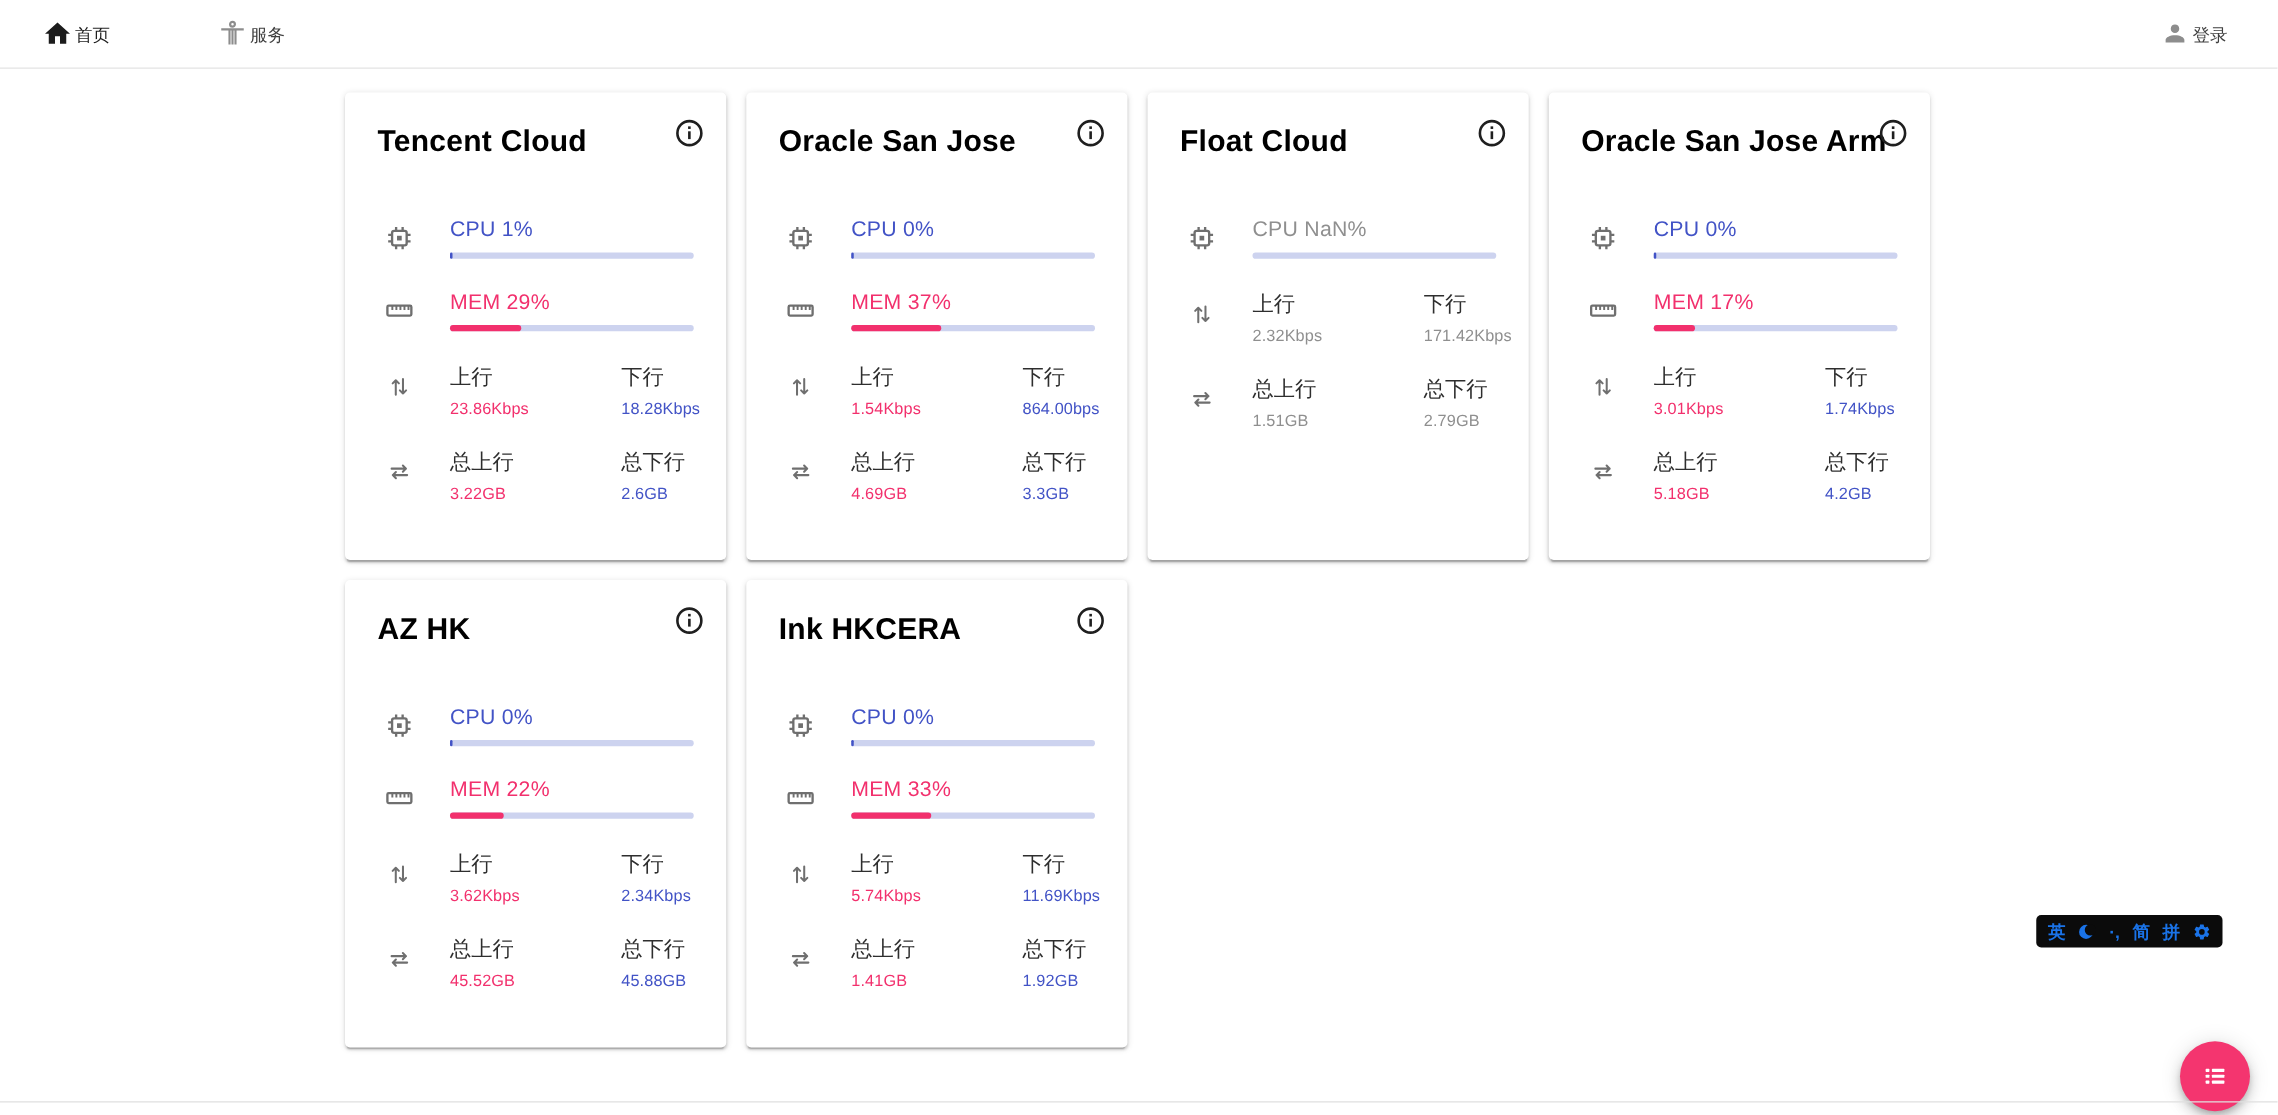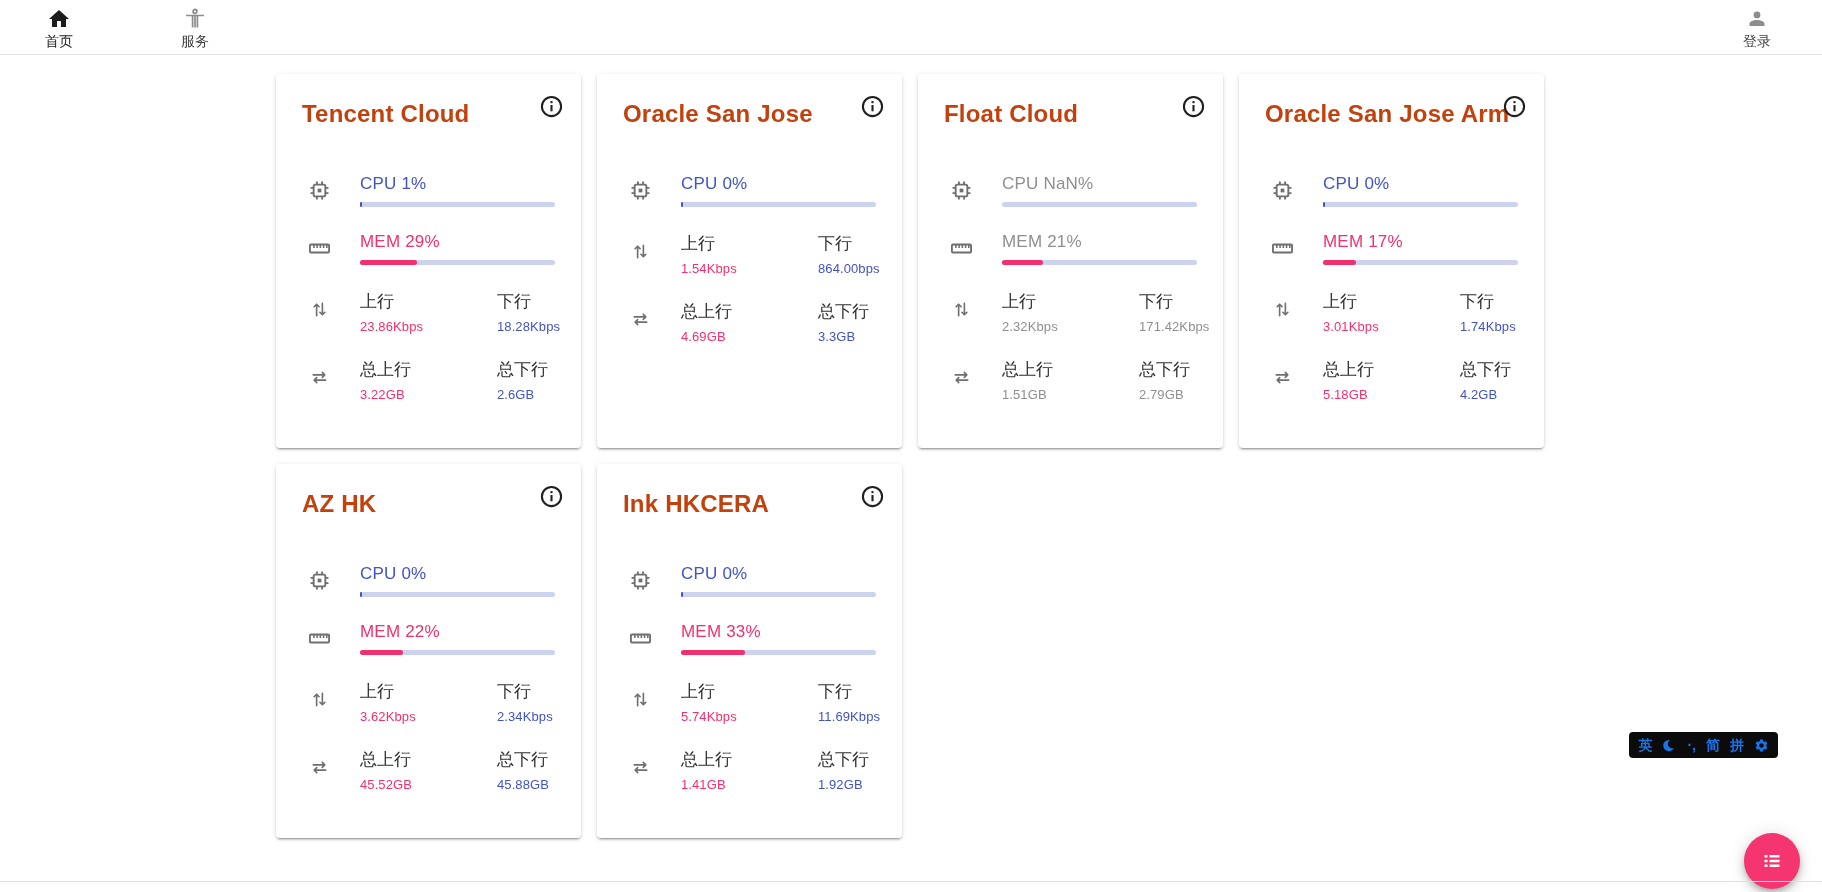--- a/index.html
+++ b/index.html
@@ -3,36 +3,36 @@
 <meta charset="utf-8">
 <style>
   * { margin:0; padding:0; box-sizing:border-box; }
   html,body { width:1822px; height:892px; background:#fff; overflow:hidden;
     font-family:"Liberation Sans","DejaVu Sans",sans-serif; }
 
   
   .appbar { position:absolute; left:0; top:0; width:1822px; height:55px;
     background:#fff; border-bottom:1px solid #e4e4e4;
     display:flex; align-items:center; }
-  .nav-item { display:flex; flex-direction:column; align-items:center;
+  .nav-item { display:flex; align-items:center;
     justify-content:center; gap:2px; min-width:50px; cursor:pointer; }
   .nav-item .lbl { font-size:14px; color:#404040; line-height:1; padding-top:1px; }
   .nav-item svg { color:#8d8d8d; }
   .nav-item.active .lbl { color:#1c1c1c; }
   .nav-item.active svg { color:#1c1c1c; }
   .nav-left { display:flex; gap:86px; padding-left:34px; }
   .nav-right { margin-left:auto; padding-right:40px; }
 
   
   .card-grid { position:absolute; left:276px; top:74px;
     display:grid; grid-template-columns:repeat(4,305px); gap:16px; }
   .card { width:305px; height:374px; background:#fff; border-radius:4px;
     position:relative;
     box-shadow:0 3px 1px -2px rgba(0,0,0,.2),0 2px 2px 0 rgba(0,0,0,.14),0 1px 5px 0 rgba(0,0,0,.12); }
-  .card-title { font-size:24px; color:#c2410c; padding:26px 56px 0 26px;
+  .card-title { font-size:24px; color:#000000; padding:26px 56px 0 26px;
     white-space:nowrap; letter-spacing:.2px; }
   .info-btn { position:absolute; top:18px; right:16px; width:28px; height:28px;
     display:flex; align-items:center; justify-content:center; cursor:pointer; color:#1f1f1f; }
 
   .stats { margin:46px 26px 0 30px; }
   .srow { display:grid; grid-template-columns:26px 1fr; column-gap:28px;
     align-items:center; margin-bottom:25px; }
   .srow .icon { color:#6f6f6f; display:flex; align-items:center; justify-content:center; }
   .meter-label { font-size:17px; font-weight:normal; letter-spacing:.2px; }
   .meter-label.cpu { color:var(--blue); }
@@ -221,20 +221,37 @@
         </span>
         <div>
           <div class="meter-label cpu">
             <span>CPU</span> <span>0%</span></div>
           <div class="bar">
             <div class="bar-fill cpu" style="width: 1%;"></div>
           </div>
         </div>
       </div>
 
+      <div class="srow">
+        <span class="icon">
+          <svg width="25" height="25" viewBox="0 0 24 24">
+            <g fill="none" stroke="currentColor" stroke-width="1.8">
+              <rect x="2.8" y="8.2" width="18.4" height="7.6" rx="1"></rect>
+              <path d="M6.6 8.2v3.4 M9.7 8.2v3.4 M12.8 8.2v3.4 M15.9 8.2v3.4 M19 8.2v3.4" stroke-width="1.5"></path>
+            </g>
+          </svg>
+        </span>
+        <div>
+          <div class="meter-label mem">
+            <span>MEM</span> <span>37%</span></div>
+          <div class="bar">
+            <div class="bar-fill mem" style="width: 37%;"></div>
+          </div>
+        </div>
+      </div>
 
       <div class="srow netrow">
         <span class="icon">
           <svg width="23" height="23" viewBox="0 0 24 24">
             <g fill="none" stroke="currentColor" stroke-width="1.7" stroke-linecap="round" stroke-linejoin="round">
               <path d="M9 18.5V6.5 M9 6.5L6.4 9.1 M9 6.5l2.6 2.6"></path>
               <path d="M15 5.5v12 M15 17.5l-2.6-2.6 M15 17.5l2.6-2.6"></path>
             </g>
           </svg>
         </span>
@@ -297,37 +314,20 @@
         </span>
         <div>
           <div class="meter-label cpu">
             <span>CPU</span> <span>NaN%</span></div>
           <div class="bar">
             <div class="bar-fill cpu" style="width: 0%;"></div>
           </div>
         </div>
       </div>
 
-      <div class="srow">
-        <span class="icon">
-          <svg width="25" height="25" viewBox="0 0 24 24">
-            <g fill="none" stroke="currentColor" stroke-width="1.8">
-              <rect x="2.8" y="8.2" width="18.4" height="7.6" rx="1"></rect>
-              <path d="M6.6 8.2v3.4 M9.7 8.2v3.4 M12.8 8.2v3.4 M15.9 8.2v3.4 M19 8.2v3.4" stroke-width="1.5"></path>
-            </g>
-          </svg>
-        </span>
-        <div>
-          <div class="meter-label mem">
-            <span>MEM</span> <span>21%</span></div>
-          <div class="bar">
-            <div class="bar-fill mem" style="width: 21%;"></div>
-          </div>
-        </div>
-      </div>
 
       <div class="srow netrow">
         <span class="icon">
           <svg width="23" height="23" viewBox="0 0 24 24">
             <g fill="none" stroke="currentColor" stroke-width="1.7" stroke-linecap="round" stroke-linejoin="round">
               <path d="M9 18.5V6.5 M9 6.5L6.4 9.1 M9 6.5l2.6 2.6"></path>
               <path d="M15 5.5v12 M15 17.5l-2.6-2.6 M15 17.5l2.6-2.6"></path>
             </g>
           </svg>
         </span>

